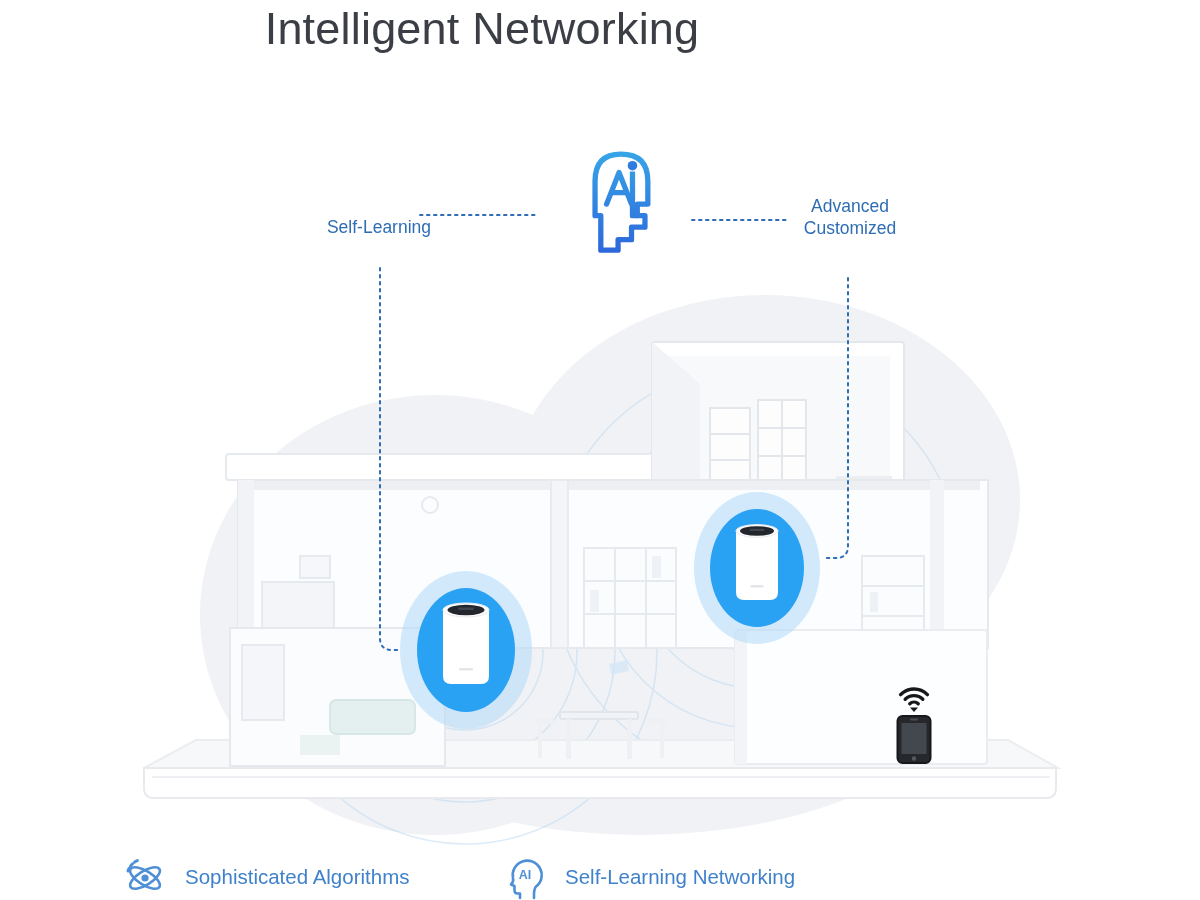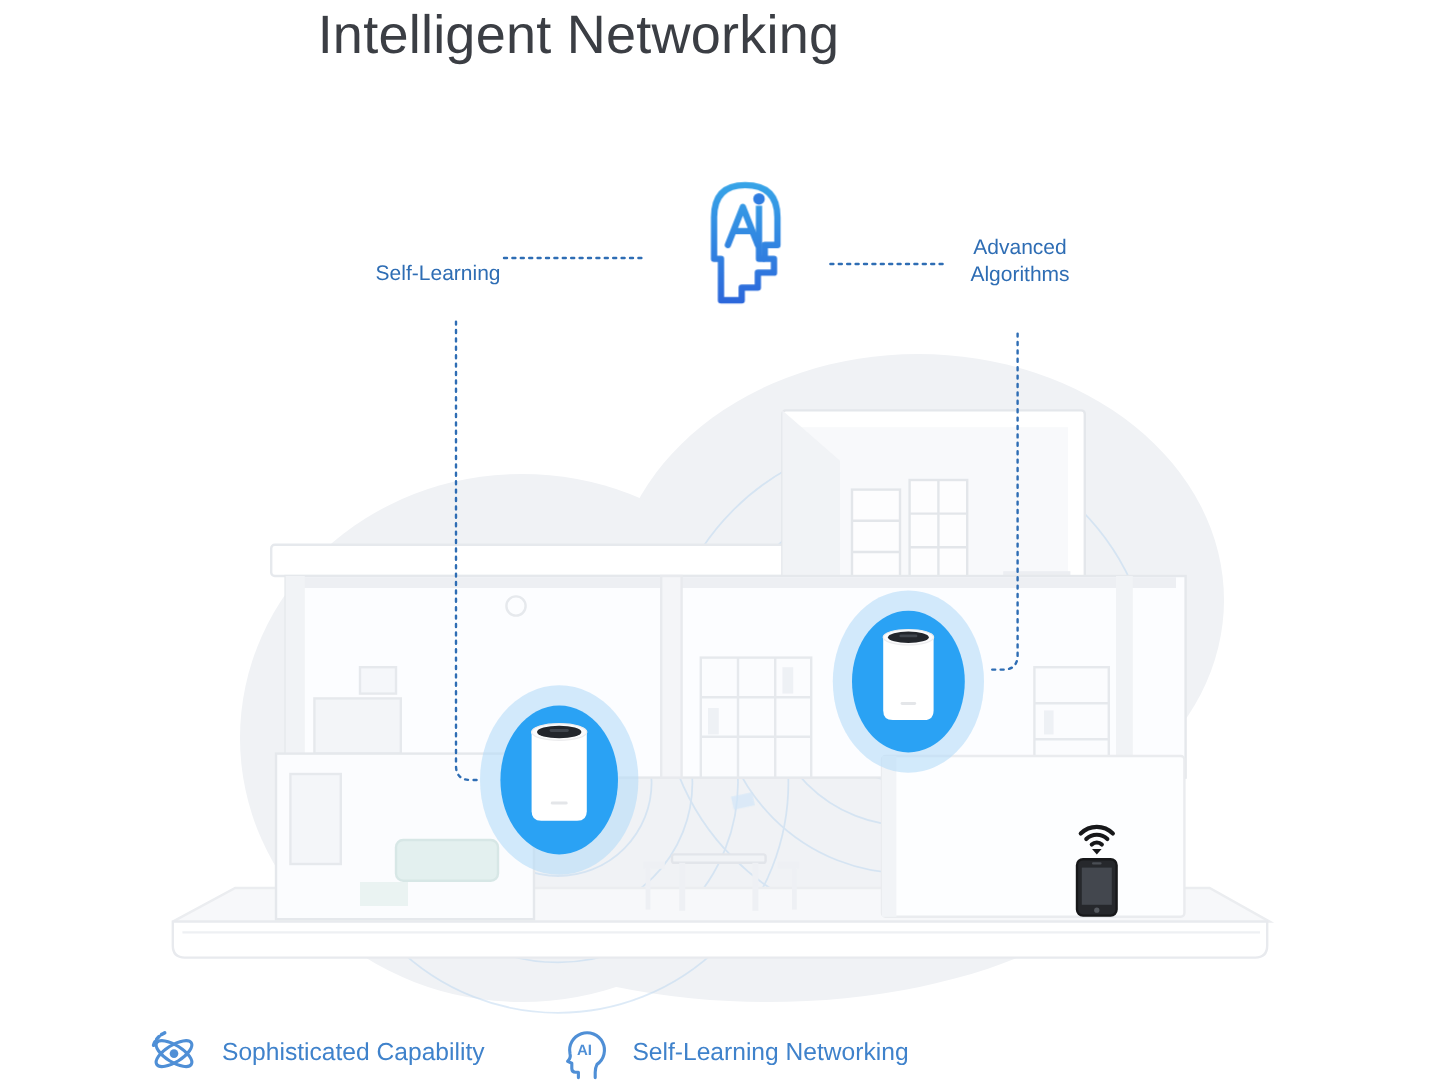--- a/index.html
+++ b/index.html
@@ -9,28 +9,28 @@
     position:relative;overflow:hidden;
   }
   .stage{position:absolute;inset:0;width:964px;height:900px;}
   svg.art{position:absolute;left:0;top:0;display:block;}
   h1.title{
     position:absolute;left:0;right:0;top:0;margin:0;
     text-align:center;font-size:45px;line-height:57px;
     font-weight:500;color:#3b3e44;letter-spacing:.2px;
   }
   .lbl{position:absolute;color:#2e6db4;font-size:17.5px;font-weight:400;}
-  .lbl-left{left:313px;top:217px;width:132px;text-align:left;}
+  .lbl-left{left:313px;top:217px;width:132px;text-align:center;}
   .lbl-right{left:798px;top:196px;width:104px;text-align:center;line-height:21.5px;}
   .ai-icon-wrap{position:absolute;left:572px;top:146px;width:96px;height:122px;}
   .feature{
     position:absolute;top:853px;height:48px;display:flex;align-items:center;gap:15px;
     color:#3f82cb;font-size:20.5px;font-weight:400;white-space:nowrap;
   }
-  .f1{left:120px}.f2{left:466px}.f3{left:853px}
+  .f1{left:120px}.f2{left:504px}.f3{left:853px}
   .ficon{display:block;line-height:0;}
 </style>
 </head>
 <body>
 
 <div class="stage">
 
   <svg class="art" width="1200" height="900" viewBox="0 0 1200 900">
     <defs>
       <linearGradient id="aihead" x1="0" y1="0" x2="0" y2="1">
@@ -194,33 +194,33 @@
           <stop offset="0" stop-color="#38a8e8"></stop>
             <stop offset="1" stop-color="#2b5ed9"></stop>
         </linearGradient>
       </defs>
     </svg>
   </div>
 
   <div class="lbl lbl-left">Self-Learning</div>
   <div class="lbl lbl-right">
     <span>Advanced</span><br>
-    <span>Algorithms</span>
+    <span>Customized</span>
   </div>
 
   <div class="feature f1">
     <span class="ficon">
       <svg width="50" height="46" viewBox="0 0 50 46" fill="none" stroke="#4f8fd6">
         <ellipse cx="25" cy="24" rx="17" ry="7" stroke-width="2.6" transform="rotate(-32 25 24)"></ellipse>
         <ellipse cx="25" cy="24" rx="17" ry="7" stroke-width="2.6" transform="rotate(32 25 24)"></ellipse>
         <circle cx="25" cy="24" r="3.6" fill="#4f8fd6" stroke="none"></circle>
         <path d="M8,17 A17,17 0 0 1 19,6" stroke-width="3" stroke-dasharray="3 2.6" stroke-linecap="round"></path>
       </svg>
     </span>
-    <span>Sophisticated Capability</span>
+    <span>Sophisticated Algorithms</span>
   </div>
 
   <div class="feature f2">
     <span class="ficon">
       <svg width="46" height="46" viewBox="0 0 46 46" fill="none">
         <path d="M16,44 V39.5 H13.5 Q10.5,39.5 10.5,36.5 V32 L7,30.5 Q10,27.5 9,24 A14.5,14.5 0 1 1 31.5,33 Q30,36 30,39.5 V44" stroke="#4f8fd6" stroke-width="2.6" stroke-linejoin="round" stroke-linecap="round"></path>
         <text x="21" y="25" text-anchor="middle" font-size="12.5" font-weight="bold" font-family="Liberation Sans, sans-serif" fill="#4f8fd6">AI</text>
       </svg>
     </span>
     <span>Self-Learning Networking</span>

